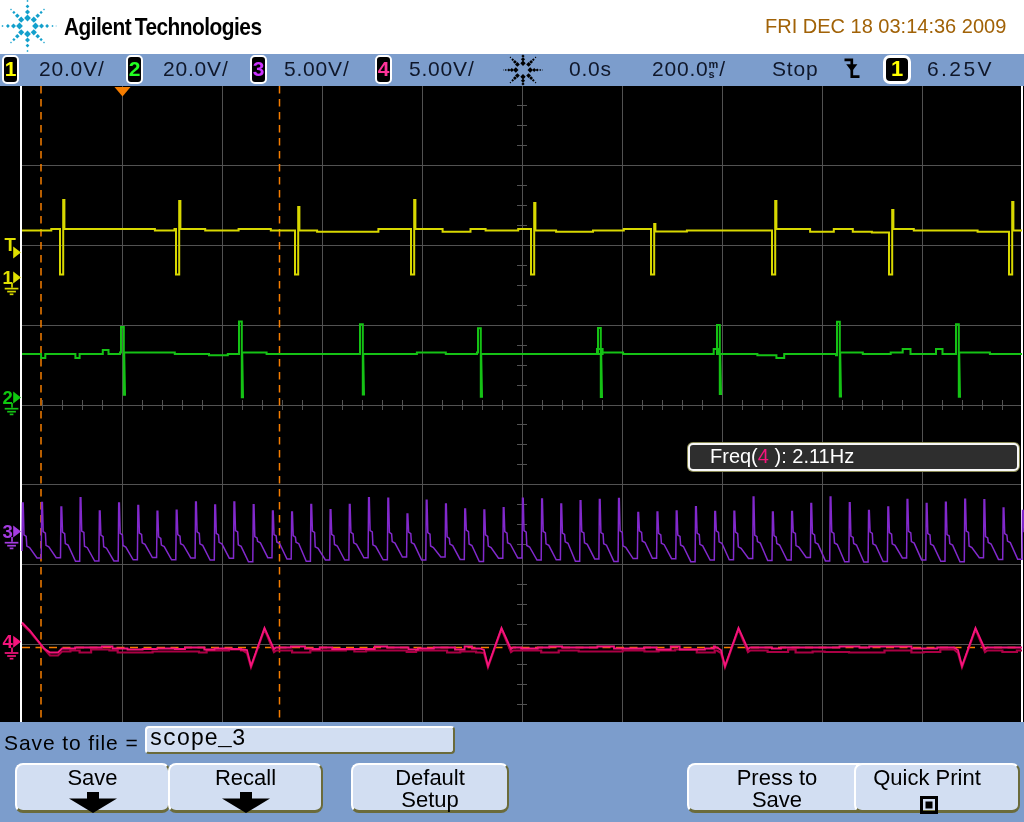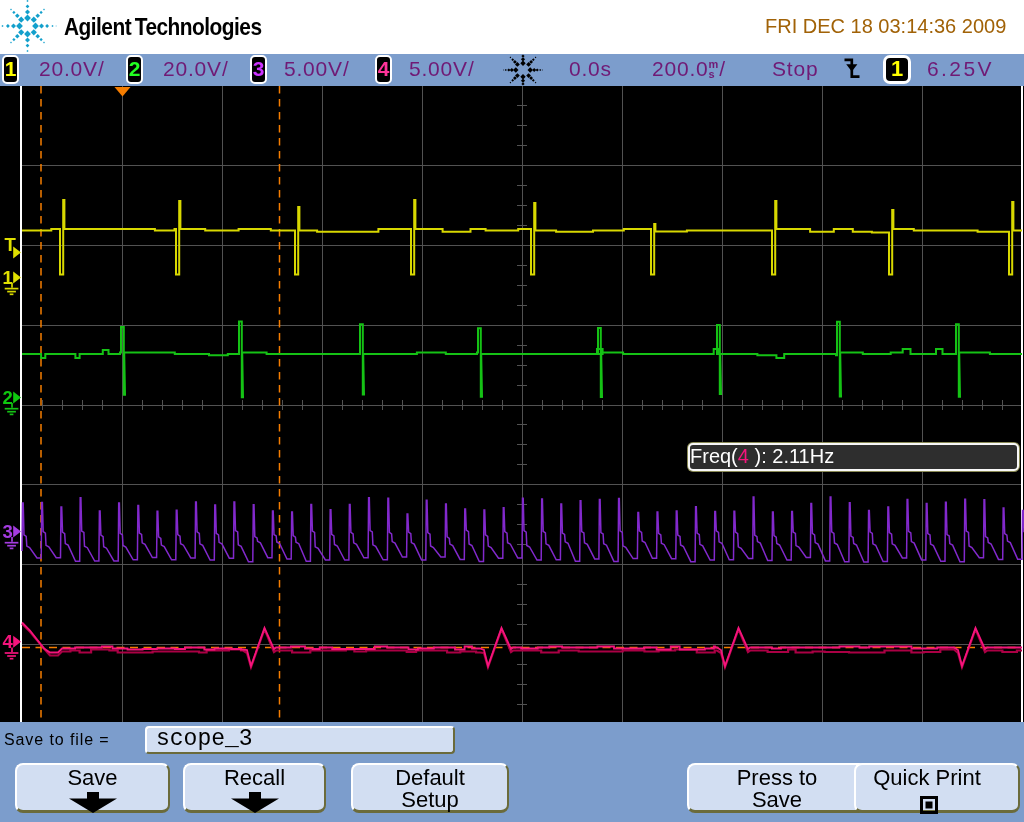--- a/index.html
+++ b/index.html
@@ -6,33 +6,33 @@
 #page{position:relative;width:1024px;height:822px}
 .abs{position:absolute}
 
 #hdr{left:0;top:0;width:1024px;height:70px;background:#fff}
 #brand{left:64px;top:13px;font-size:24px;font-weight:bold;color:#000;letter-spacing:-0.6px;transform:scaleX(0.87);transform-origin:left top;white-space:nowrap}
 #date{left:765px;top:15px;font-size:20px;color:#a16207;white-space:nowrap}
 
 #sbar{left:0;top:54px;width:1024px;height:32px;background:#7c9dcc}
 .badge{position:absolute;top:1px;width:17px;height:29px;background:#000;border:2px solid #fff;
  border-radius:5px;text-align:center;font-size:21px;line-height:24px;font-weight:bold}
-.stxt{position:absolute;top:3px;font-size:21px;color:#701a75;letter-spacing:0.8px}
+.stxt{position:absolute;top:3px;font-size:21px;color:#0f172a;letter-spacing:0.8px}
 
 #disp{left:0;top:86px;width:1024px;height:637px;background:#000}
 .g{stroke:#525252;stroke-width:1;shape-rendering:crispEdges}
 
 #freq{left:688px;top:443px;width:331px;height:28px;background:#2e2e2e;border:2px solid #f8f8f8;
- border-radius:5px;box-shadow:0 0 0 1px #8a8a55;color:#fff;font-size:20px;line-height:23px;padding-left:0}
+ border-radius:5px;box-shadow:0 0 0 1px #8a8a55;color:#fff;font-size:20px;line-height:23px;padding-left:20px}
 
 #bot{left:0;top:722px;width:1024px;height:100px;background:#7c9dcc}
-#stf{left:4px;top:9px;font-size:16px;color:#000;letter-spacing:0.9px}
+#stf{left:4px;top:9px;font-size:21px;color:#000;letter-spacing:0.9px}
 #fbox{left:145px;top:4px;width:310px;height:28px;background:#d2def2;border:2px solid #fff;
  border-radius:4px;border-bottom-color:#6b6b3b;border-right-color:#6b6b3b;
- font-family:"Liberation Mono",monospace;font-size:23px;line-height:23px;padding-left:9px;color:#000}
+ font-family:"Liberation Mono",monospace;font-size:23px;line-height:23px;padding-left:2px;color:#000}
 .btn{position:absolute;top:41px;height:50px;background:#d2def2;border:2px solid #fff;border-radius:8px;
  border-bottom:3px solid #6b6b3b;border-right-color:#6b6b3b;text-align:center;
  font-size:22px;color:#000;line-height:22px;padding-top:2px}
 .arr{position:absolute;left:50%;transform:translateX(-50%)}
 </style></head>
 <body>
 <div id="page">
 
 <div class="abs" id="hdr">
  <svg class="abs" style="left:0;top:0" width="58" height="54" viewBox="0 0 58 54">
@@ -281,21 +281,21 @@
 <div class="abs" id="freq">Freq(<span style="color:#f5147c">4</span> ): 2.11Hz</div>
 
 <div class="abs" id="bot">
  <div class="abs" id="stf">Save to file =</div>
  <div class="abs" id="fbox">scope_3</div>
  <div class="btn" style="left:15px;width:155px">Save
    <svg class="arr" style="top:27px" width="52" height="22" viewBox="0 0 52 22">
      <path d="M20 0 H32 V6.5 H50 L26 21 L2 6.5 H20 Z" fill="#000"></path>
         </svg>
  </div>
- <div class="btn" style="left:183px;width:143px">Recall
+ <div class="btn" style="left:168px;width:155px">Recall
    <svg class="arr" style="top:27px" width="52" height="22" viewBox="0 0 52 22">
      <path d="M20 0 H32 V6.5 H50 L26 21 L2 6.5 H20 Z" fill="#000"></path>
         </svg>
  </div>
  <div class="btn" style="left:351px;width:158px">Default<br>Setup</div>
  <div class="btn" style="left:687px;width:180px">Press to<br>Save</div>
  <div class="btn" style="left:854px;width:166px;padding-right:20px">Quick Print
    <svg class="arr" style="top:31px;margin-left:-8px" width="18" height="18" viewBox="0 0 18 18">
      <rect x="1.5" y="1.5" width="15" height="15" fill="none" stroke="#000" stroke-width="3"></rect>
      <rect x="5.5" y="5.5" width="7" height="7" fill="#000"></rect>

